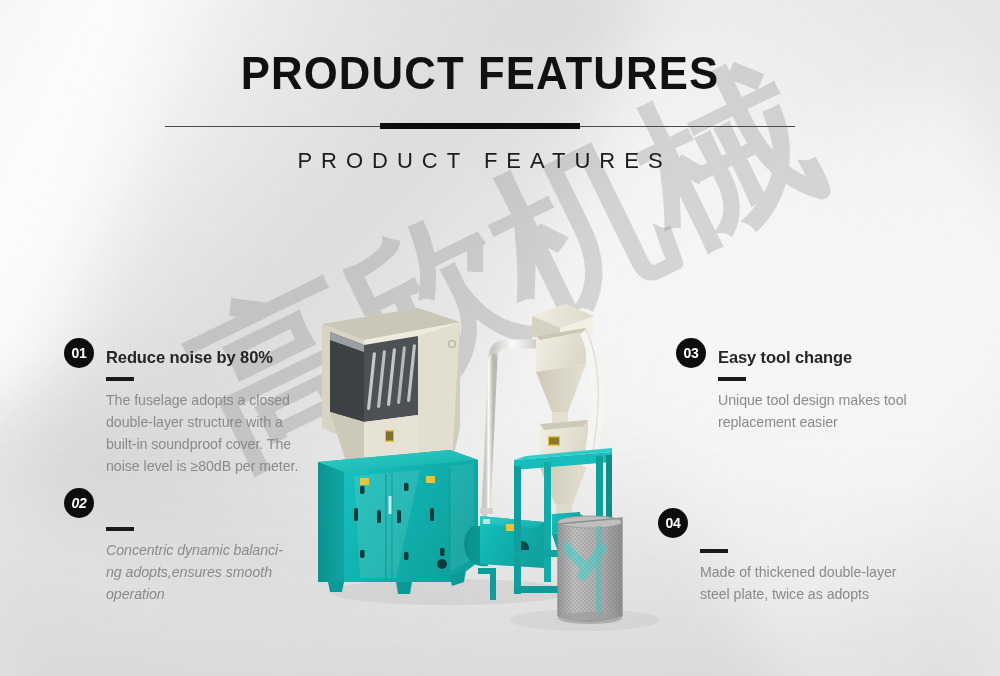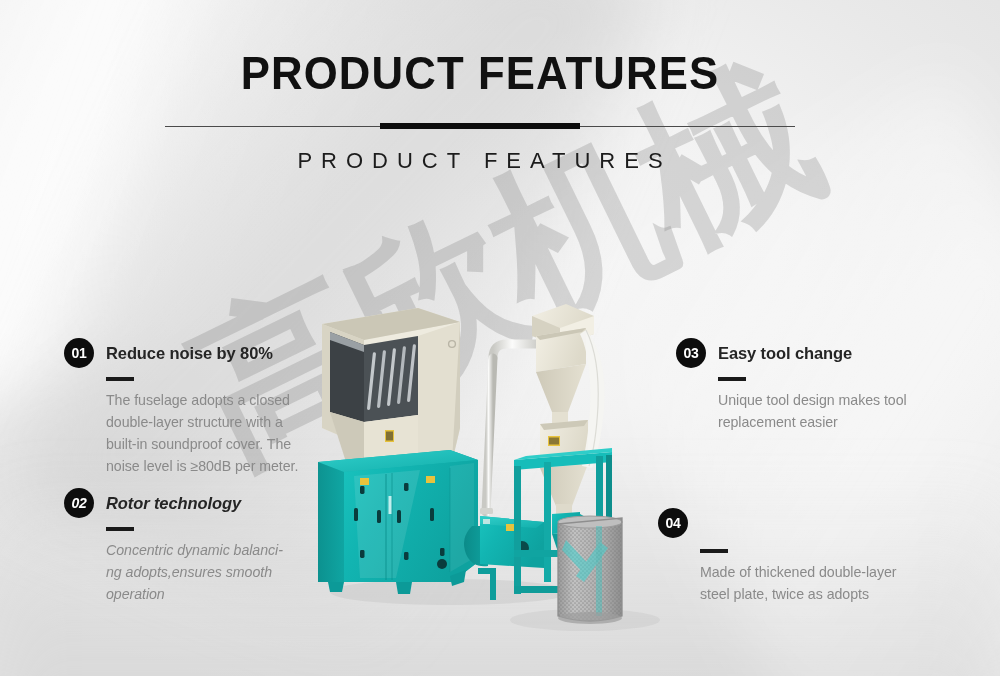--- a/index.html
+++ b/index.html
@@ -121,21 +121,21 @@
     letter-spacing: 9px;
     color: #1c1c1c;
     text-indent: 9px;
   }
 
   
   .product { position: absolute; left: 300px; top: 300px; width: 370px; height: 340px; }
 
   
   .feature { position: absolute; }
-  .feat-head { display: flex; align-items: center; }
+  .feat-head { display: flex; align-items: flex-end; }
   .badge {
     width: 30px; height: 30px;
     border-radius: 50%;
     background: #0d0d0d;
     color: #fff;
     font-size: 14px;
     font-weight: 700;
     display: flex;
     align-items: center;
     justify-content: center;
@@ -377,21 +377,20 @@
     <div class="tick"></div>
     <div class="feat-body">The fuselage adopts a closed
 double-layer structure with a
 built-in soundproof cover. The
 noise level is ≥80dB per meter.</div>
   </div>
 
   <div class="feature f2">
     <div class="feat-head">
       <div class="badge">02</div>
-      <div class="feat-title">Rotor technology</div>
     </div>
     <div class="tick"></div>
     <div class="feat-body">Concentric dynamic balanci-
 ng adopts,ensures smooth
 operation</div>
   </div>
 
   <div class="feature f3">
     <div class="feat-head">
       <div class="badge">03</div>

